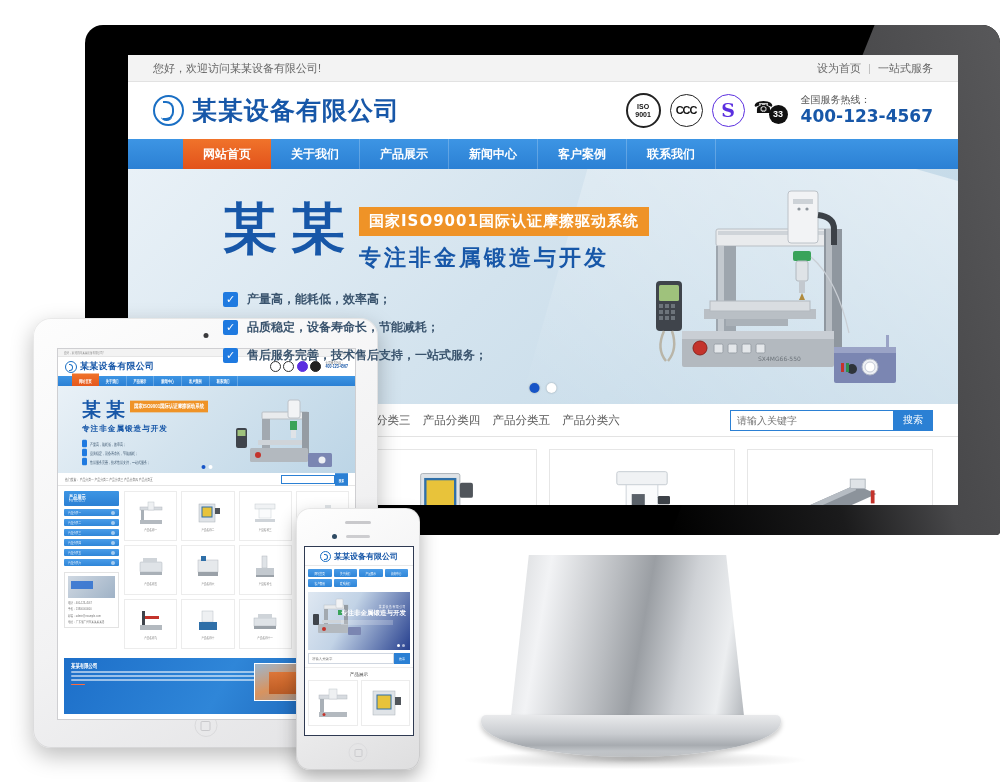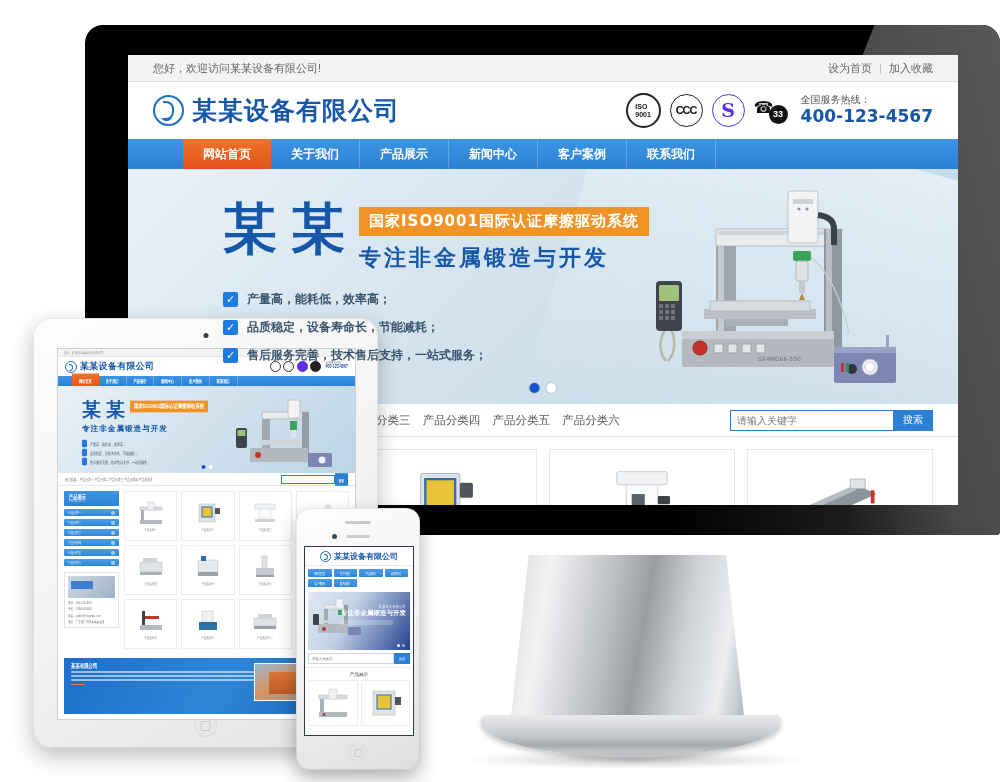--- a/index.html
+++ b/index.html
@@ -47,21 +47,21 @@
       position:relative;flex:none;}
   .logo-mark:before{content:"";position:absolute;left:8px;top:4px;width:9px;height:15px;
       border:2px solid #1a6fc4;border-radius:0 8px 8px 0;border-left:none;}
   .logo-mark:after{content:"";position:absolute;left:6px;top:16px;width:11px;height:6px;
       border-bottom:2px solid #1a6fc4;border-radius:0 0 50% 50%;}
   .logo-text{font-size:25px;font-weight:bold;color:#1757a8;letter-spacing:1px;
       font-family:"DejaVu Sans",sans-serif;}
   .header-right{display:flex;align-items:center;gap:9px;}
   .cert{width:31px;height:31px;border-radius:50%;border:1.6px solid #222;
       display:flex;align-items:center;justify-content:center;
-      font-size:7px;font-weight:bold;color:#111;line-height:1.05;}
+      font-size:7px;font-weight:bold;color:#111;line-height:1.05;text-align:center;}
   .cert.iso{border-width:2.4px;}
   .cert.ccc{letter-spacing:-1px;font-size:11px;}
   .cert.sq{border-color:#5b2fe0;color:#5b2fe0;font-size:19px;font-weight:bold;
       font-family:"DejaVu Serif",serif;}
   .cert.h24{border:none;position:relative;width:34px;}
   .cert.h24 .ph{position:absolute;left:0;top:5px;font-size:16px;color:#111;
       transform:rotate(-18px);}
   .cert.h24 .n24{position:absolute;right:0;bottom:2px;width:19px;height:19px;
       border-radius:50%;background:#111;color:#fff;font-size:9px;font-weight:bold;
       display:flex;align-items:center;justify-content:center;}
@@ -294,21 +294,21 @@
     </div>
 
     <div class="monitor-screen">
       <div class="site">
 
         <div class="topbar">
           <span>您好，欢迎访问某某设备有限公司!</span>
           <span>
             <a href="#">设为首页</a>
             <span class="tsep">|</span>
-            <a href="#">加入收藏</a>
+            <a href="#">一站式服务</a>
           </span>
         </div>
 
         <div class="header">
           <div class="logo">
             <div class="logo-mark"></div>
             <div class="logo-text">某某设备有限公司</div>
           </div>
           <div class="header-right">
             <div class="cert iso">

